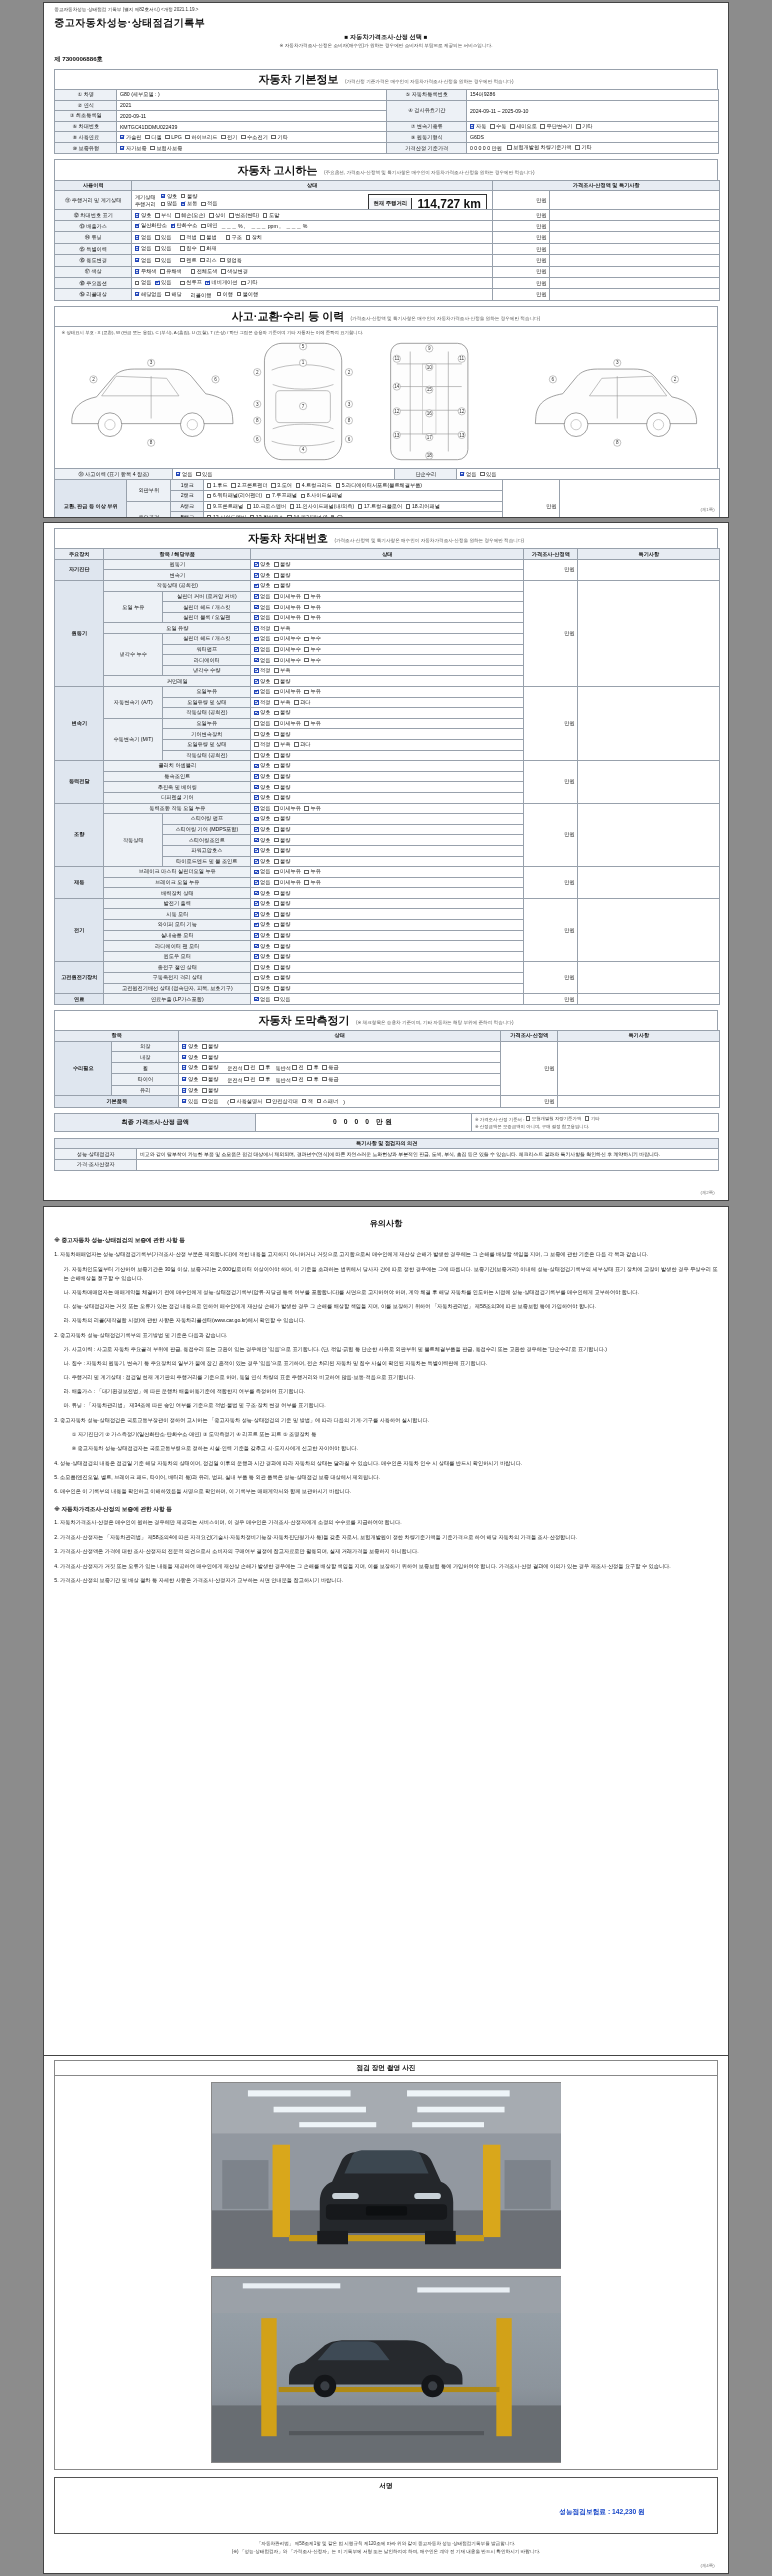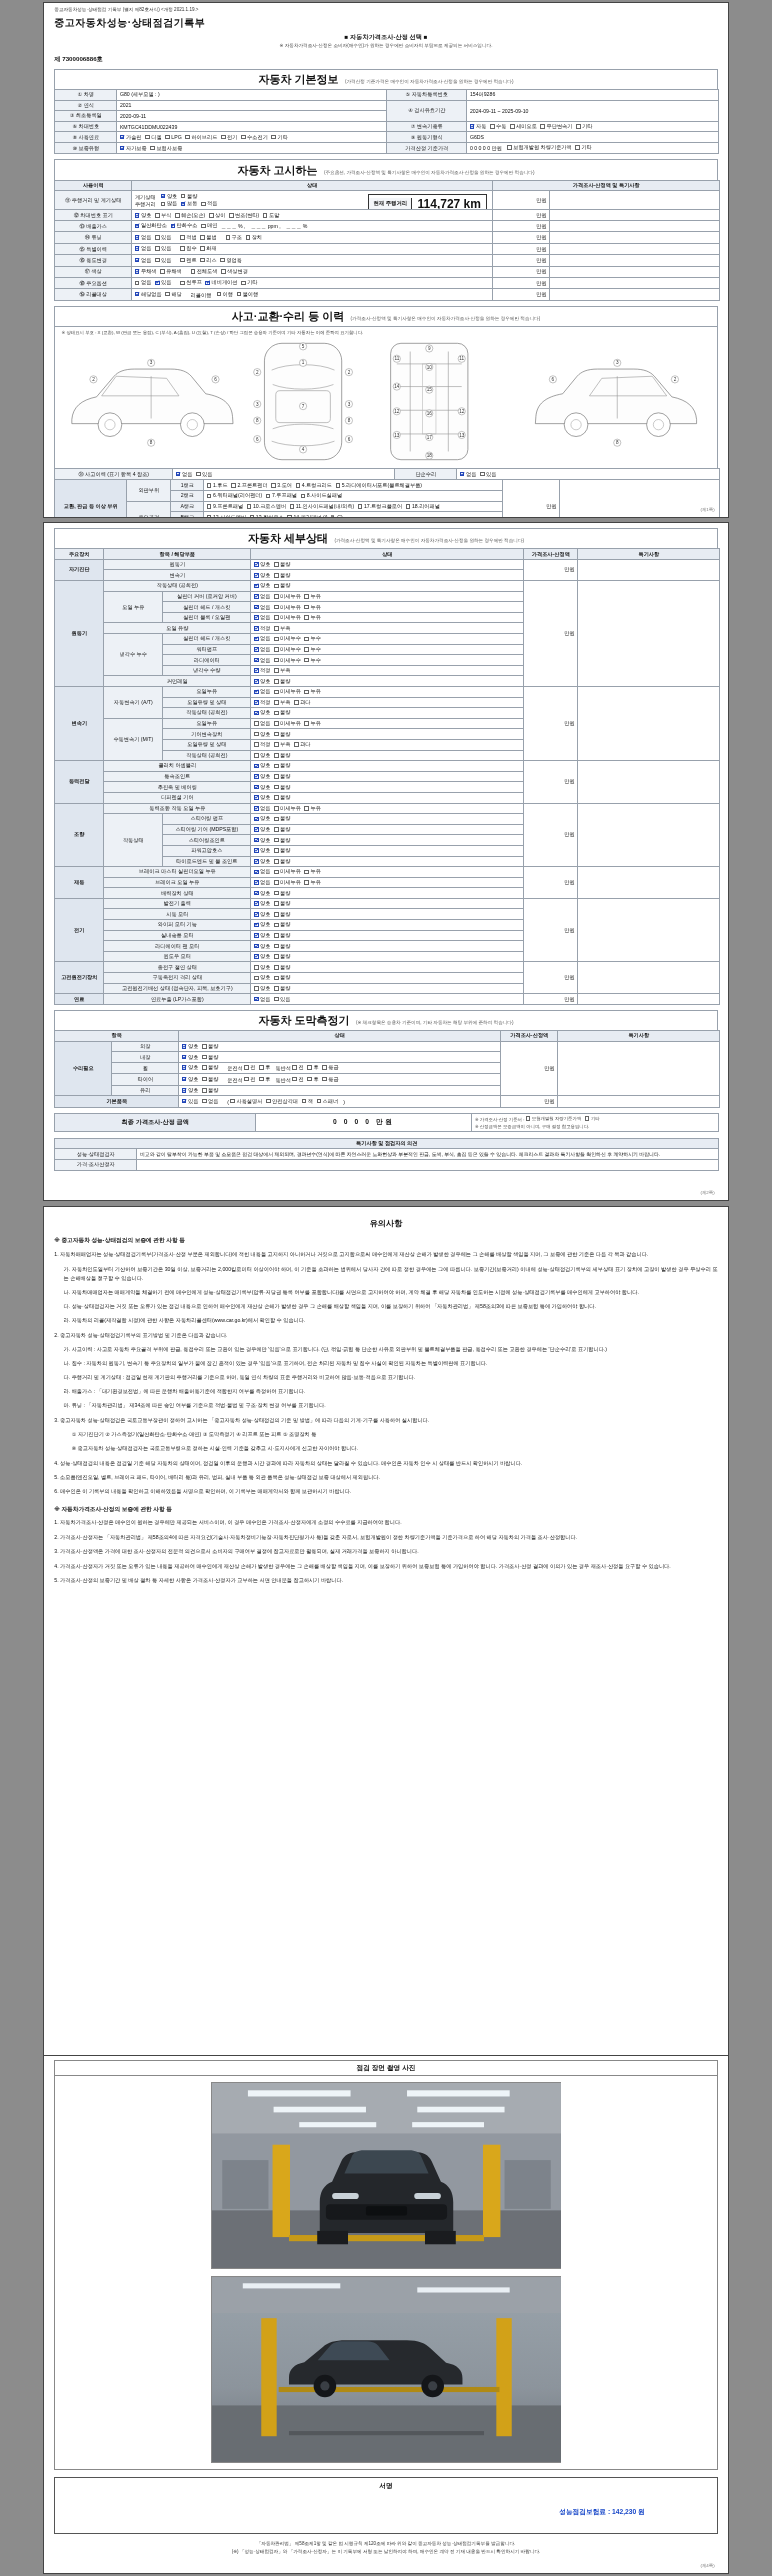--- a/index.html
+++ b/index.html
@@ -675,21 +675,21 @@
           </tr>
         </tbody>
       </table>
   </div>
   <div class="pagemark">(제1쪽)</div>
 </div>
 
 <div class="page" id="page2">
   <div class="sec-wrap" style="margin-top:1px">
     <div class="sec-head">
-      <b>자동차 세부상태</b>
+      <b>자동차 차대번호</b>
       <span class="sec-note">(가격조사·산정액 및 특기사항은 매수인이 자동차가격조사·산정을 원하는 경우에만 적습니다)</span>
     </div>
     <table class="ftable" id="t-detail">
         <colgroup>
           <col style="width: 49px;">
           <col style="width: 59px;">
           <col style="width: 88px;">
           <col style="width: 273px;">
           <col style="width: 54px;">
           <col style="width: 142px;">

